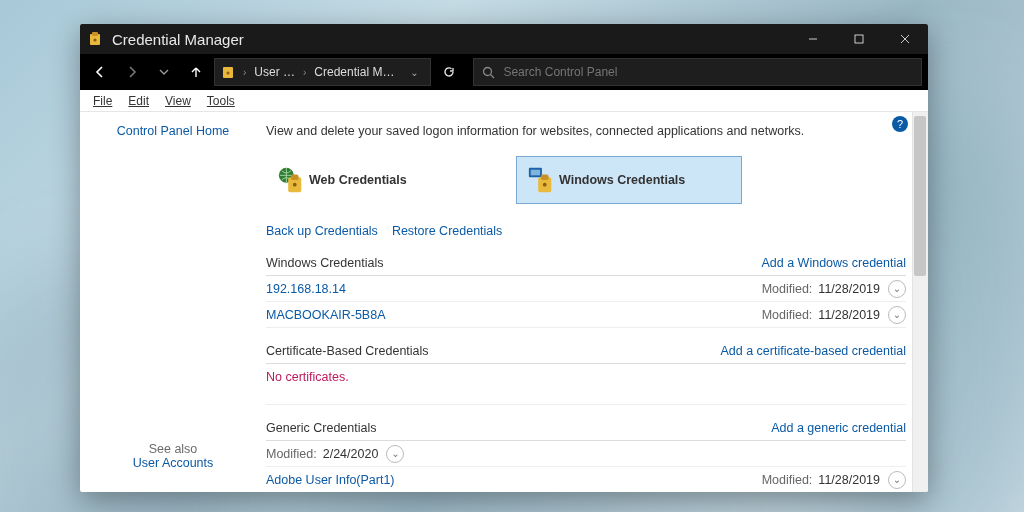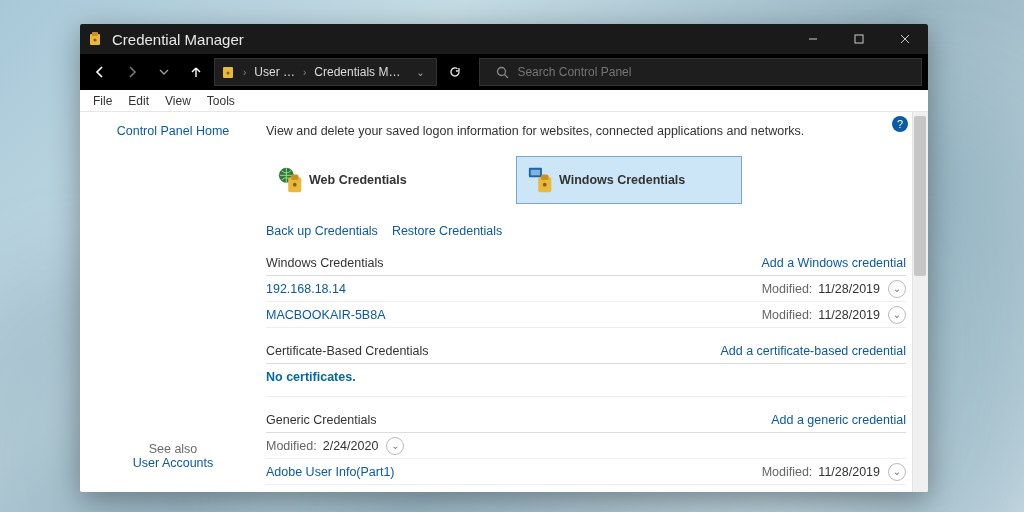--- a/index.html
+++ b/index.html
@@ -40,29 +40,29 @@
   .breadcrumb {
     display:flex; align-items:center; background:#1e1e1e; border:1px solid #333;
     height:28px; padding:0 6px; font-size:12px; gap:2px; min-width:190px;
   }
   .bc-icon { width:16px; height:16px; display:flex; align-items:center; justify-content:center; margin-right:2px; }
   .bc-seg { padding:0 4px; color:#ddd; white-space:nowrap; }
   .bc-chev { color:#888; padding:0 2px; font-size:10px; }
   .bc-dd { width:20px; text-align:center; color:#aaa; font-size:10px; margin-left:4px; }
   .searchbox {
     flex:1; display:flex; align-items:center; background:#1e1e1e; border:1px solid #333;
-    height:28px; padding:0 16px; font-size:12px; color:#888; margin-left:6px; gap:8px;
+    height:28px; padding:0 8px; font-size:12px; color:#888; margin-left:6px; gap:8px;
   }
   .searchbox input { background:transparent; border:none; outline:none; color:#ddd; font-size:12px; width:100%; }
 
   .menubar {
     height: 22px; background:#fff; border-bottom:1px solid #e6e6e6;
     display:flex; align-items:center; padding:0 6px; font-size:12px; gap:2px; color:#333;
   }
-  .menubar span { padding:2px 7px; }
+  .menubar span { padding:2px 7px;text-decoration:underline; }
 
   .body { flex:1; display:flex; overflow:hidden; position:relative; }
   .sidebar { width:186px; padding:12px 16px; font-size:12.5px; display:flex; flex-direction:column;align-items:center; }
   .sidebar .link { color:#0b5aa6; margin-bottom:10px; }
   .sidebar .spacer { flex:1; }
   .sidebar .muted { color:#6b6b6b; }
 
   .main { flex:1; padding:12px 22px 0 0; font-size:12.5px; color:#333; overflow:hidden; position:relative; }
   .main h1 { font-size:15px; font-weight:400; color:#0b5aa6; margin-bottom:8px; }
   .main .desc { font-size:12.5px; margin-bottom:18px; }
@@ -87,21 +87,21 @@
     display:flex; align-items:center; border-bottom:1px solid #eee;
     height:26px;
   }
   .cred-row .name { flex:1; color:#0b5aa6; }
   .cred-row .mod-label { color:#666; margin-right:6px; }
   .cred-row .mod-date { color:#333; margin-right:8px; }
   .expand {
     width:18px; height:18px; border:1px solid #bbb; border-radius:50%;
     display:flex; align-items:center; justify-content:center; color:#777; font-size:10px;
   }
-  .nocert { padding:6px 0 12px; color:#0369a1; border-bottom:1px solid #eee;font-weight:bold; }
+  .nocert { padding:6px 0 20px; color:#be185d; border-bottom:1px solid #eee; }
 
   .help { position:absolute; top:4px; right:20px; width:16px; height:16px; border-radius:50%; background:#0b5aa6; color:#fff; font-size:11px; display:flex; align-items:center; justify-content:center; }
   .scroll-track { position:absolute; right:0; top:0; bottom:0; width:16px; background:#f0f0f0; border-left:1px solid #e3e3e3; }
   .scroll-thumb { position:absolute; right:2px; top:4px; width:12px; height:160px; background:#c6c6c6; border-radius:2px; }
 
   svg { display:block; }
 </style>
 </head>
 <body>
 
@@ -161,21 +161,21 @@
     <div class="breadcrumb">
       <span class="bc-icon">
         <svg width="14" height="14" viewBox="0 0 14 14">
             <rect x="1" y="2" width="10" height="11" rx="1" fill="#e8b93a"></rect>
             <circle cx="6" cy="8" r="1.5" fill="#8a5d12"></circle>
           </svg>
       </span>
       <span class="bc-chev">›</span>
       <span class="bc-seg">User …</span>
       <span class="bc-chev">›</span>
-      <span class="bc-seg">Credentials M…</span>
+      <span class="bc-seg">Credential M…</span>
       <span class="bc-dd">⌄</span>
     </div>
     <div class="navbtn enabled">
       <svg width="14" height="14" viewBox="0 0 14 14">
           <path d="M11 7 A4 4 0 1 1 9.5 3.8" fill="none" stroke="#ddd" stroke-width="1.4"></path>
           <path d="M11 3 L11 6 L8 6" fill="none" stroke="#ddd" stroke-width="1.4"></path>
         </svg>
     </div>
     <div class="searchbox">
       <span>

